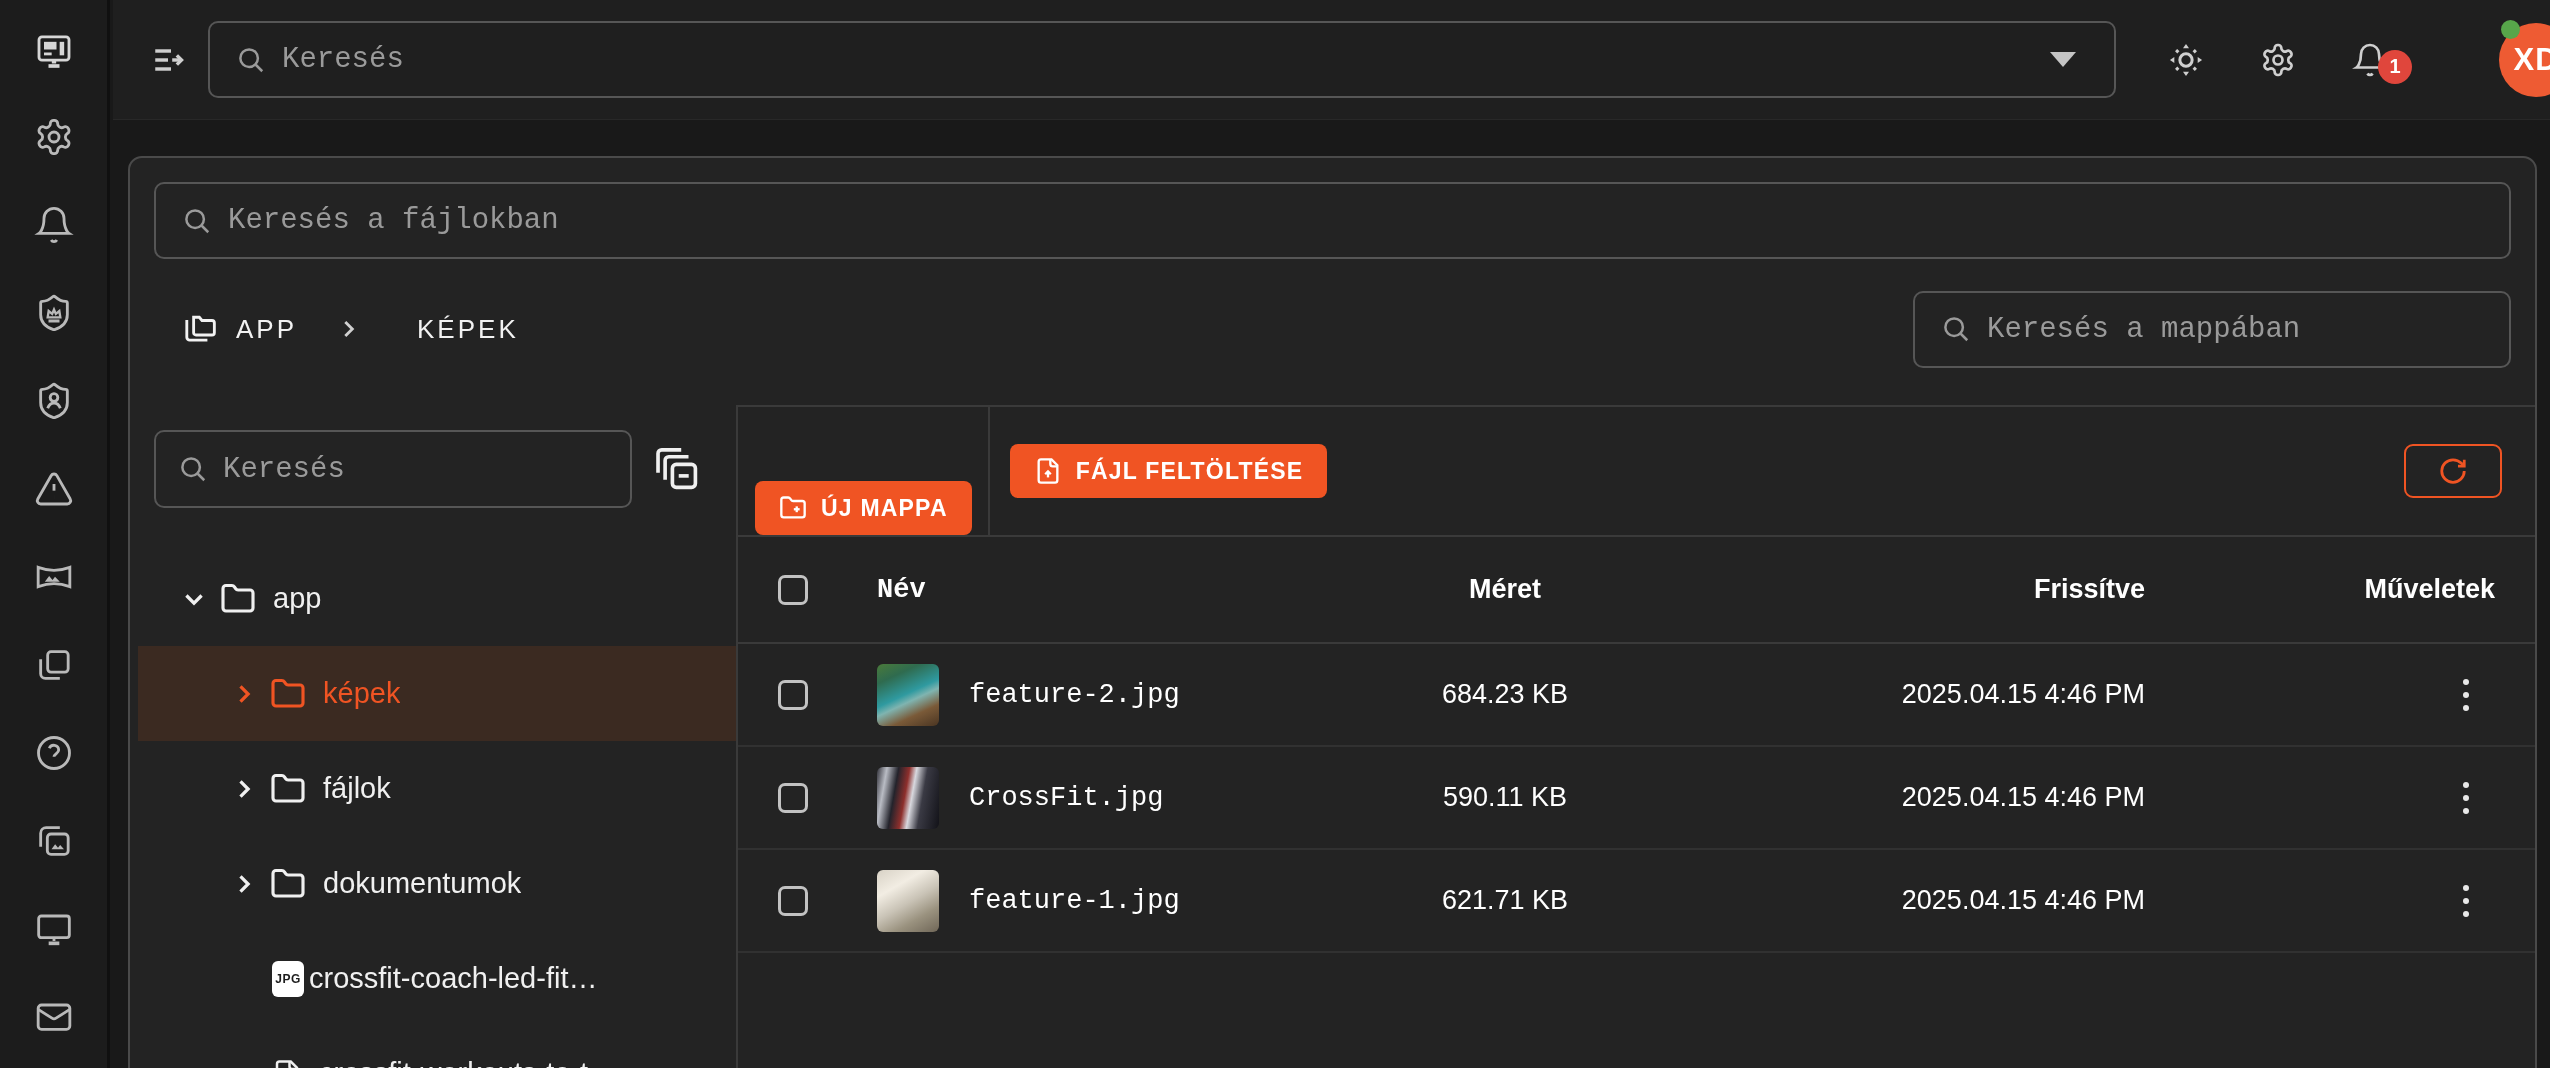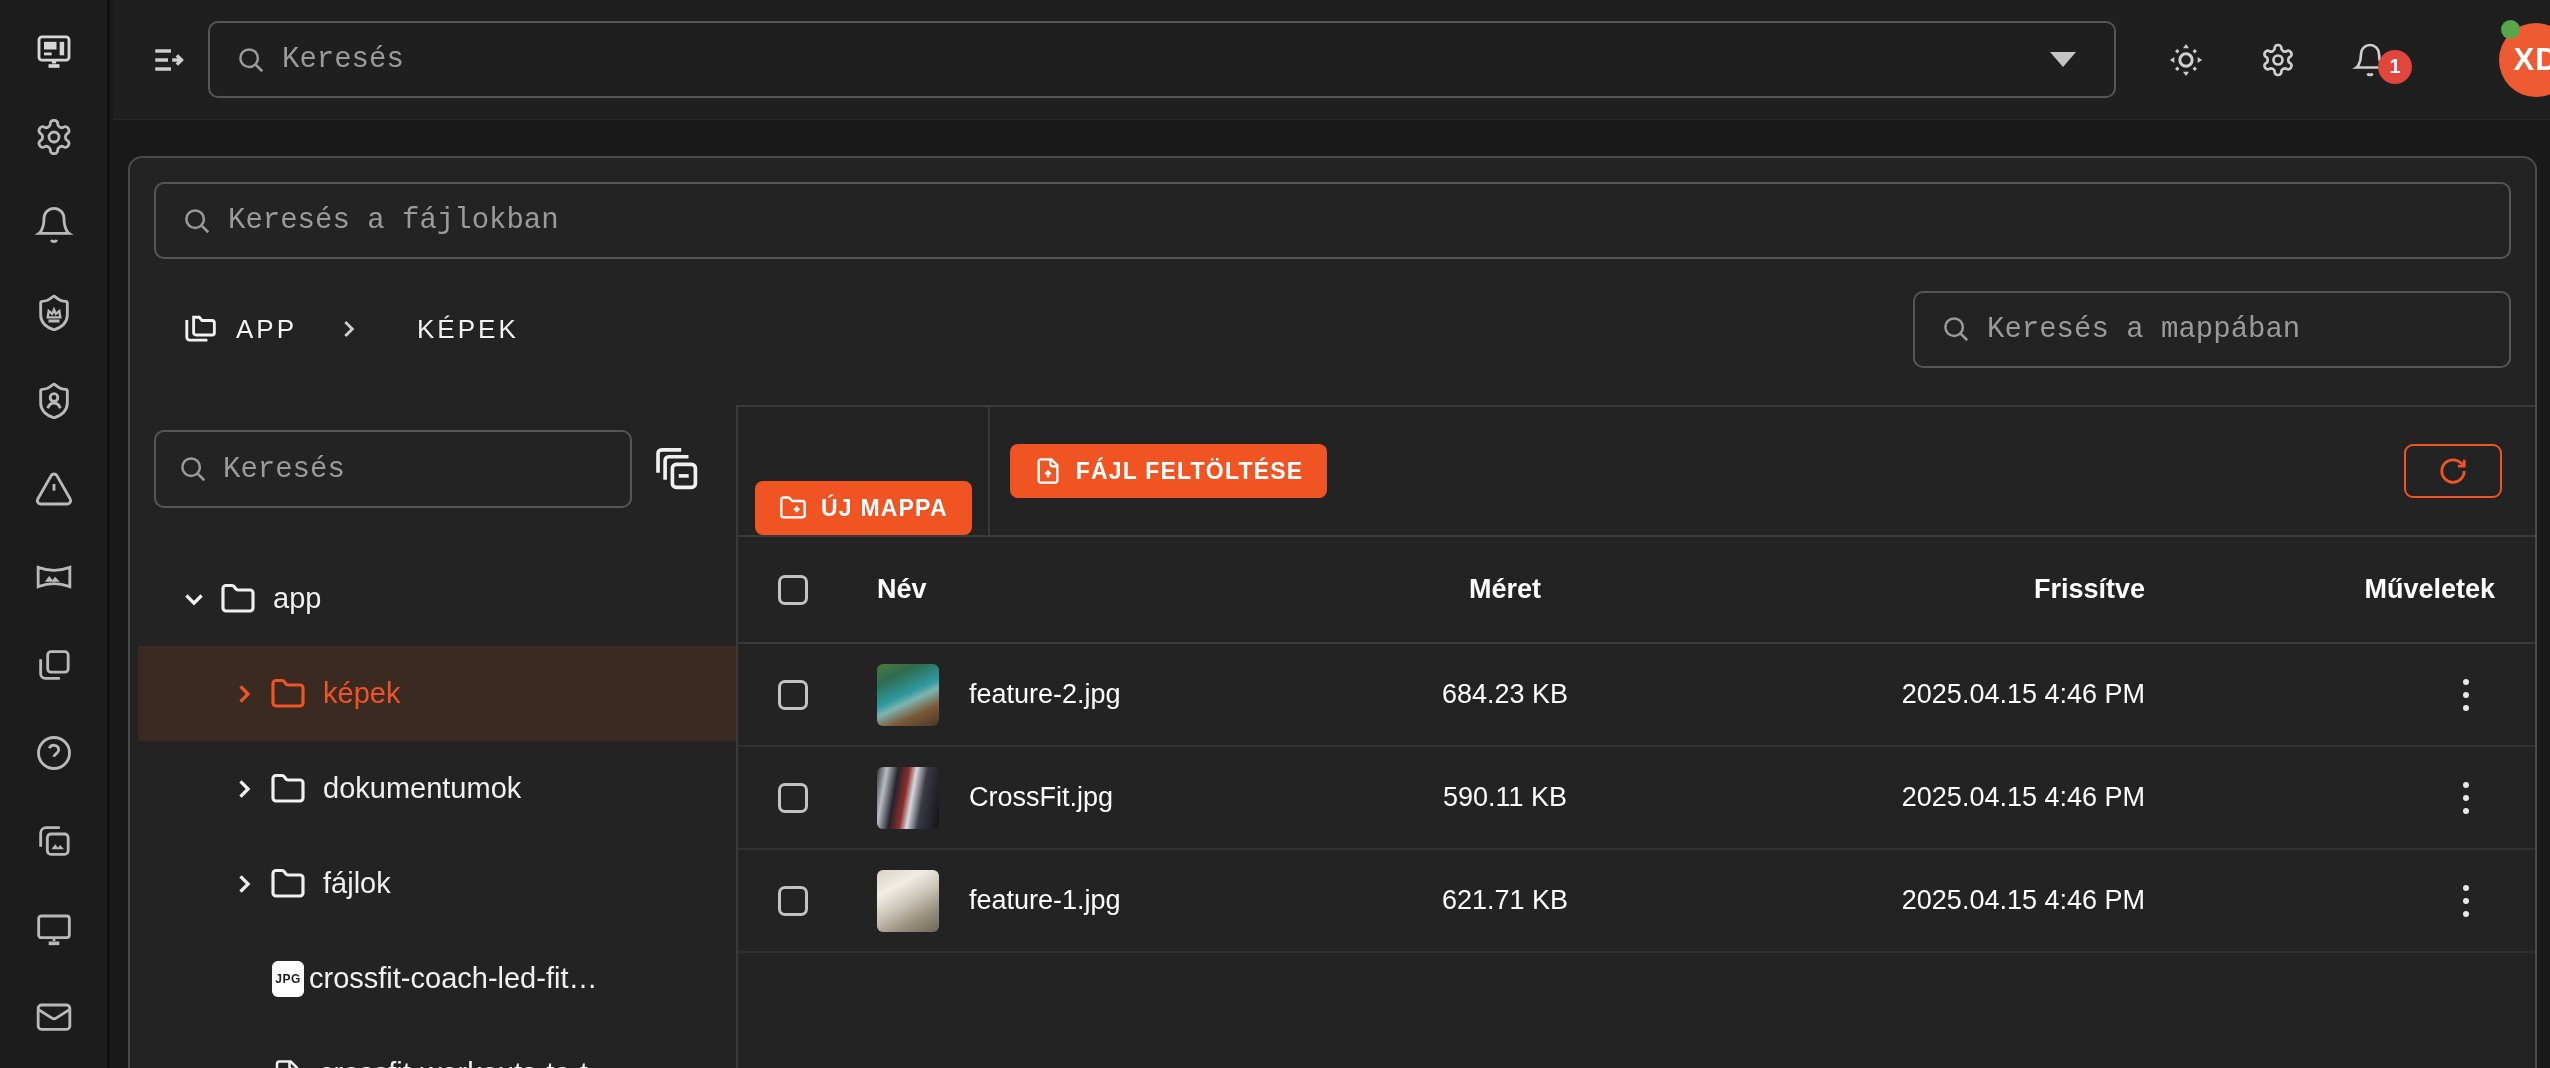--- a/index.html
+++ b/index.html
@@ -110,21 +110,21 @@
     color:var(--c-accent,#F05423); display:flex; align-items:center; justify-content:center; cursor:pointer;
   }
   .refresh-btn svg { width:30px; height:30px; }
 
   .thead, .trow { display:flex; align-items:center; padding:0 40px; }
   .thead { height:107px; flex:none; border-bottom:2px solid #3a3a3a; font-weight:bold; font-size:27px; color:#fff; }
   .trow { height:103px; flex:none; border-bottom:2px solid #313131; font-size:27px; color:#ffffff; }
   .cbx {
     width:30px; height:30px; border:3px solid #c2c2c2; border-radius:7px; flex:none; cursor:pointer; background:transparent;
   }
-  .c-name { flex:1; margin-left:69px; display:flex; align-items:center; gap:30px; min-width:0; }
+  .c-name { flex:1; margin-left:69px; display:flex; align-items:center; gap:30px; min-width:0;font-family:Liberation Mono, monospace; }
   .c-size { width:320px; text-align:center; flex:none; }
   .c-date { width:480px; text-align:right; flex:none; }
   .c-act { width:350px; flex:none; display:flex; justify-content:flex-end; }
   .thumb { width:62px; height:62px; border-radius:6px; flex:none; background:#444; }
   .kebab { display:flex; flex-direction:column; gap:7px; padding:8px; margin-right:18px; cursor:pointer; }
   .kebab i { width:6px; height:6px; border-radius:50%; background:#e8e8e8; }
 </style>
 </head>
 <body>
 
@@ -338,30 +338,30 @@
             </svg>
           <span class="label">képek</span>
         </div>
         <div class="titem lvl2">
           <svg class="chev" viewBox="0 0 24 24" fill="none" stroke="currentColor" stroke-width="2.8">
               <path d="m9 5.5 6.5 6.5L9 18.5"></path>
             </svg>
           <svg class="fold" viewBox="0 0 24 24" fill="none" stroke="currentColor" stroke-width="2.1">
               <path d="M20 20a2 2 0 0 0 2-2V8a2 2 0 0 0-2-2h-7.9a2 2 0 0 1-1.69-.9L9.6 3.9A2 2 0 0 0 7.93 3H4a2 2 0 0 0-2 2v13a2 2 0 0 0 2 2Z"></path>
             </svg>
-          <span class="label">dokumentumok</span>
+          <span class="label">fájlok</span>
         </div>
         <div class="titem lvl2">
           <svg class="chev" viewBox="0 0 24 24" fill="none" stroke="currentColor" stroke-width="2.8">
               <path d="m9 5.5 6.5 6.5L9 18.5"></path>
             </svg>
           <svg class="fold" viewBox="0 0 24 24" fill="none" stroke="currentColor" stroke-width="2.1">
               <path d="M20 20a2 2 0 0 0 2-2V8a2 2 0 0 0-2-2h-7.9a2 2 0 0 1-1.69-.9L9.6 3.9A2 2 0 0 0 7.93 3H4a2 2 0 0 0-2 2v13a2 2 0 0 0 2 2Z"></path>
             </svg>
-          <span class="label">fájlok</span>
+          <span class="label">dokumentumok</span>
         </div>
         <div class="titem file">
           <span class="jpg-badge">JPG</span>
           <span class="label">crossfit-coach-led-fit…</span>
         </div>
         <div class="titem file">
           <svg class="ficon" viewBox="0 0 24 24" fill="none" stroke="currentColor" stroke-width="2">
               <path d="M15 2H6a2 2 0 0 0-2 2v16a2 2 0 0 0 2 2h12a2 2 0 0 0 2-2V7Z"></path>
               <path d="M14 2v4a2 2 0 0 0 2 2h4"></path>
             </svg>

